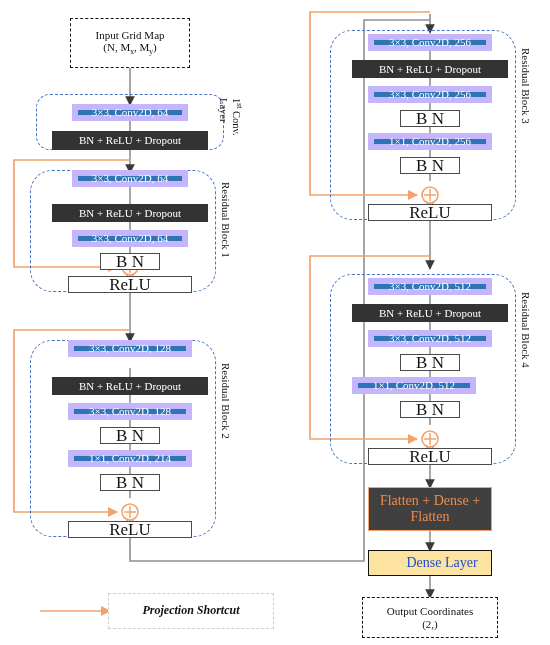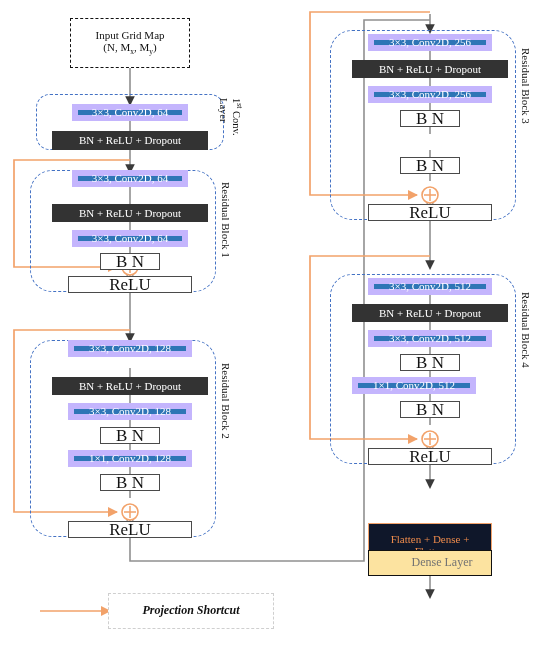--- a/index.html
+++ b/index.html
@@ -28,28 +28,27 @@
   .n-plain{
     background:#ffffff;color:#111111;border:1.2px solid #4a4a4a;
     font-size:17px;
   }
   .n-dashed{
     background:#ffffff;color:#111111;
     border:1.6px dashed #111111;
     font-size:11px;
   }
   .n-yellow{
-    background:#fce3a0;color:#737373;border:1.4px solid #111111;
-    font-size:12px;
+    background:#fce3a0;color:#1d4ed8;border:1.4px solid #111111;
+    font-size:14px;
     padding-left:24px;
   }
   .n-orange{
-    background:#0f172a;color:#ed8b4c;border:1.2px solid #f2a26a;
-    font-size:11px;
-    margin-top:36px;
+    background:#404040;color:#ed8b4c;border:1.2px solid #f2a26a;
+    font-size:14px;
   }
   .n-legendbox{
     background:#ffffff;color:#111111;border:1.3px dashed #cfcfcf;
     font-size:12px;font-weight:bold;font-style:italic;
   }
 
   
   .rblock{
     position:absolute;box-sizing:border-box;
     border:1.5px dashed #4472c4;border-radius:22px;
@@ -205,30 +204,31 @@
   <div class="node n-blue" style="left:72px;top:230px;width:116px;height:17px;">3×3, Conv2D, 64</div>
   <div class="node n-plain" style="left:100px;top:253px;width:60px;height:17px;">B N</div>
   <div class="node n-plain" style="left:68px;top:276px;width:124px;height:17px;">ReLU</div>
   <div class="vlabel" style="left:232px;top:182px;">Residual Block 1</div>
 
   <div class="rblock" style="left:30px;top:340px;width:186px;height:197px;"></div>
   <div class="node n-blue" style="left:68px;top:340px;width:124px;height:17px;">3×3, Conv2D, 128</div>
   <div class="node n-dark" style="left:52px;top:377px;width:156px;height:18px;">BN + ReLU + Dropout</div>
   <div class="node n-blue" style="left:68px;top:403px;width:124px;height:17px;">3×3, Conv2D, 128</div>
   <div class="node n-plain" style="left:100px;top:427px;width:60px;height:17px;">B N</div>
-  <div class="node n-blue" style="left:68px;top:450px;width:124px;height:17px;">1×1, Conv2D, 128</div>
+  <div class="node n-blue" style="left:68px;top:450px;width:124px;height:17px;">1×1, Conv2D, 214</div>
   <div class="node n-plain" style="left:100px;top:474px;width:60px;height:17px;">B N</div>
   <div class="node n-plain" style="left:68px;top:521px;width:124px;height:17px;">ReLU</div>
   <div class="vlabel" style="left:232px;top:363px;">Residual Block 2</div>
 
   <div class="rblock" style="left:330px;top:30px;width:186px;height:190px;"></div>
   <div class="node n-blue" style="left:368px;top:34px;width:124px;height:17px;">3×3, Conv2D, 256</div>
   <div class="node n-dark" style="left:352px;top:60px;width:156px;height:18px;">BN + ReLU + Dropout</div>
   <div class="node n-blue" style="left:368px;top:86px;width:124px;height:17px;">3×3, Conv2D, 256</div>
   <div class="node n-plain" style="left:400px;top:110px;width:60px;height:17px;">B N</div>
+  <div class="node n-blue" style="left:368px;top:133px;width:124px;height:17px;">1×1, Conv2D, 256</div>
   <div class="node n-plain" style="left:400px;top:157px;width:60px;height:17px;">B N</div>
   <div class="node n-plain" style="left:368px;top:204px;width:124px;height:17px;">ReLU</div>
   <div class="vlabel" style="left:532px;top:48px;">Residual Block 3</div>
 
   <div class="rblock" style="left:330px;top:274px;width:186px;height:190px;"></div>
   <div class="node n-blue" style="left:368px;top:278px;width:124px;height:17px;">3×3, Conv2D, 512</div>
   <div class="node n-dark" style="left:352px;top:304px;width:156px;height:18px;">BN + ReLU + Dropout</div>
   <div class="node n-blue" style="left:368px;top:330px;width:124px;height:17px;">3×3, Conv2D, 512</div>
   <div class="node n-plain" style="left:400px;top:354px;width:60px;height:17px;">B N</div>
   <div class="node n-blue" style="left:352px;top:377px;width:124px;height:17px;">1×1, Conv2D, 512</div>
@@ -236,16 +236,20 @@
   <div class="node n-plain" style="left:368px;top:448px;width:124px;height:17px;">ReLU</div>
   <div class="vlabel" style="left:532px;top:292px;">Residual Block 4</div>
 
   <div class="node n-orange" style="left:368px;top:487px;width:124px;height:44px;flex-direction:column;">
     <span>Flatten + Dense +</span>
     <span>Flatten</span>
   </div>
 
   <div class="node n-yellow" style="left:368px;top:550px;width:124px;height:26px;">Dense Layer</div>
 
+  <div class="node n-dashed" style="left:362px;top:597px;width:136px;height:41px;flex-direction:column;">
+    <span>Output Coordinates</span>
+    <span>(2,)</span>
+  </div>
 
   <div class="node n-legendbox" style="left:108px;top:593px;width:166px;height:36px;">Projection Shortcut</div>
 
 </div>
 
 </body></html>

